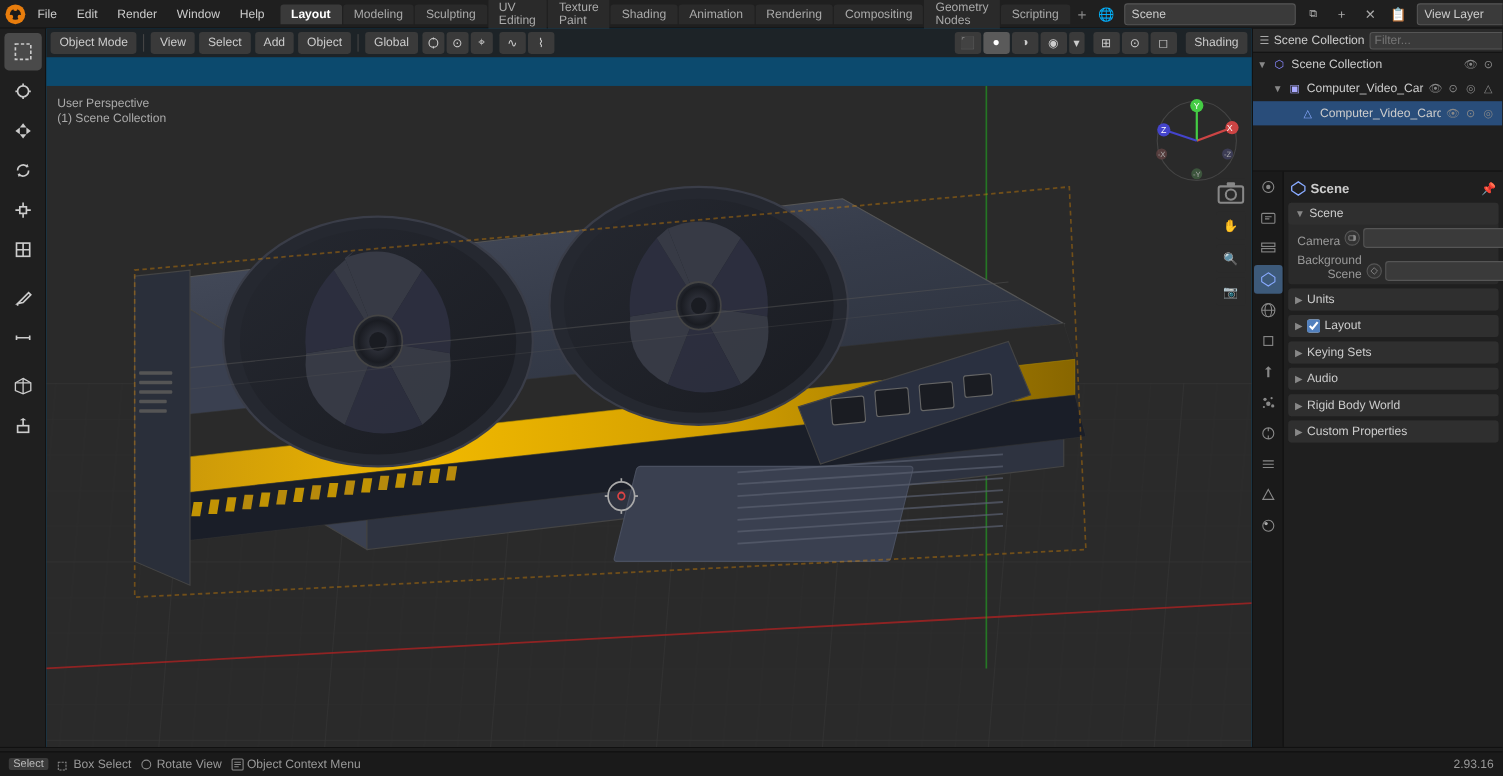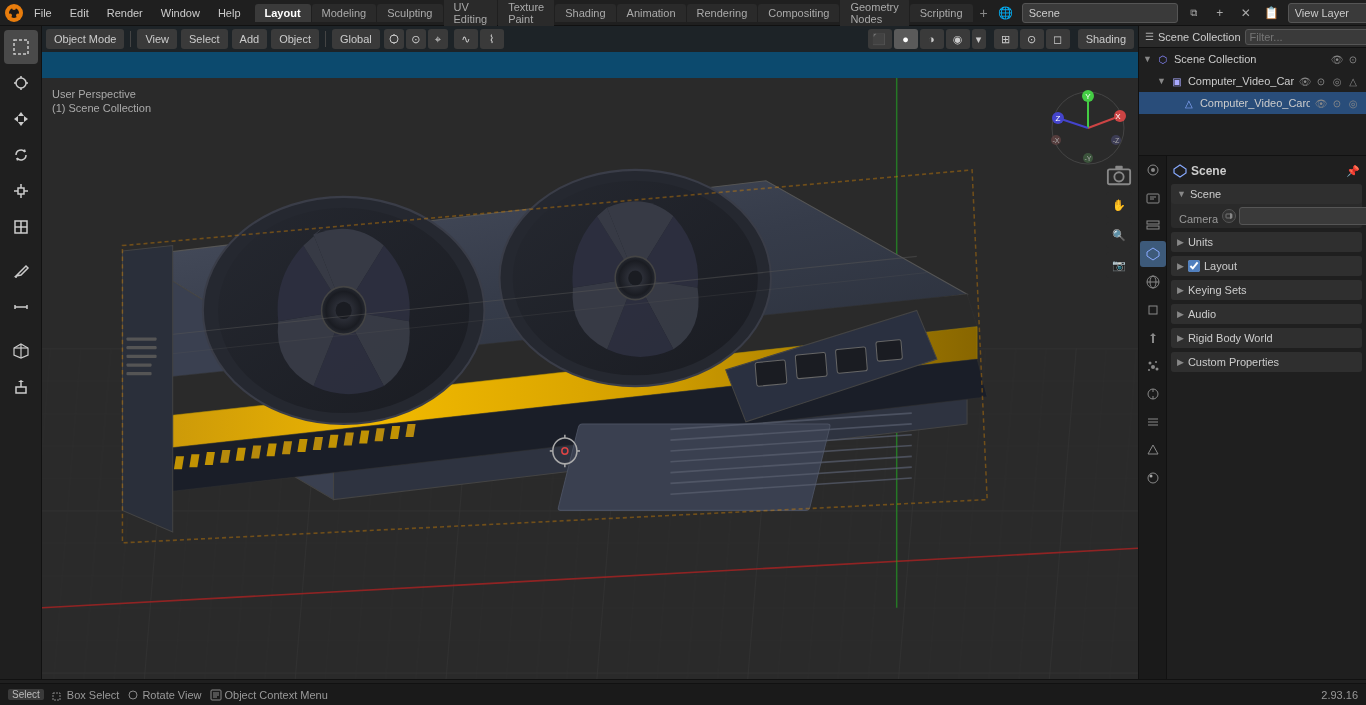--- a/index.html
+++ b/index.html
@@ -996,20 +996,31 @@
                 <svg width="8" height="8" viewBox="0 0 8 8" fill="none">
                   <rect x="1" y="2" width="6" height="4" rx="0.5" stroke="#888" stroke-width="0.8"></rect>
                   <polygon points="5,1 7,2 7,6 5,7" fill="#888"></polygon>
                 </svg>
               </div>
               <input class="prop-field" type="text" value="" style="">
 
             </div>
           </div>
 
+          <div class="prop-row">
+            <span class="prop-label">Background Scene</span>
+            <div class="prop-value">
+              <div class="prop-icon-dot" style="background:#333;border:1px solid #555;">
+                <svg width="8" height="8" viewBox="0 0 8 8">
+                  <polygon points="4,1 7,4 4,7 1,4" fill="none" stroke="#888" stroke-width="0.8"></polygon>
+                </svg>
+              </div>
+              <input class="prop-field" type="text" value="" style="">
+            </div>
+          </div>
 
         </div>
 
         <div class="prop-section">
           <div class="prop-section-header">
             <span class="section-arrow">▶</span>
             <span class="section-title">Units</span>
           </div>
         </div>
 

